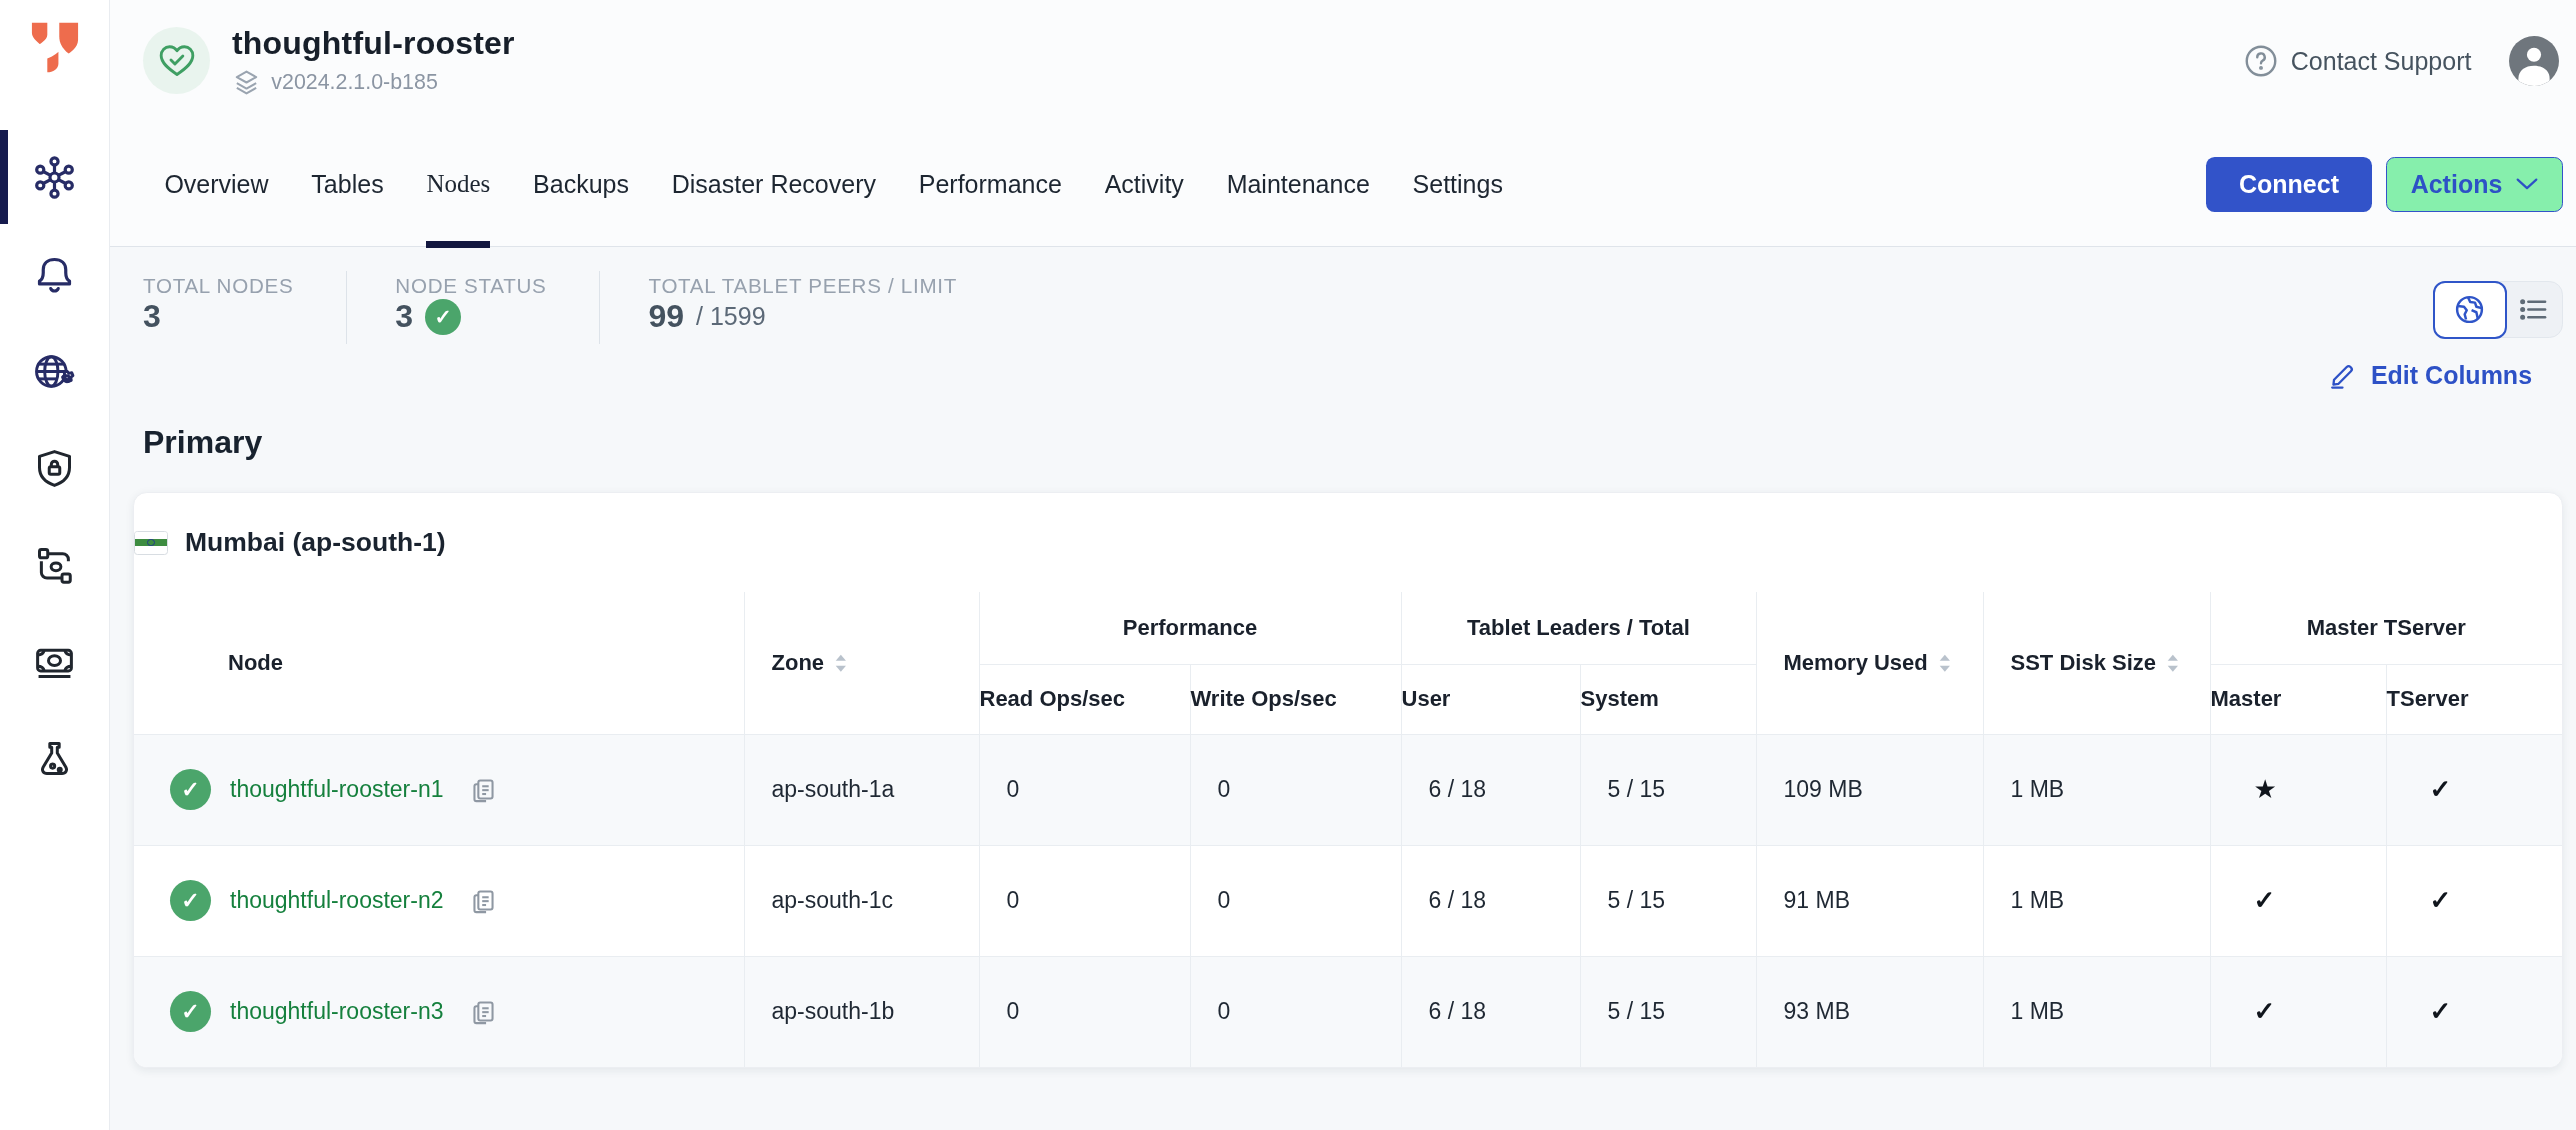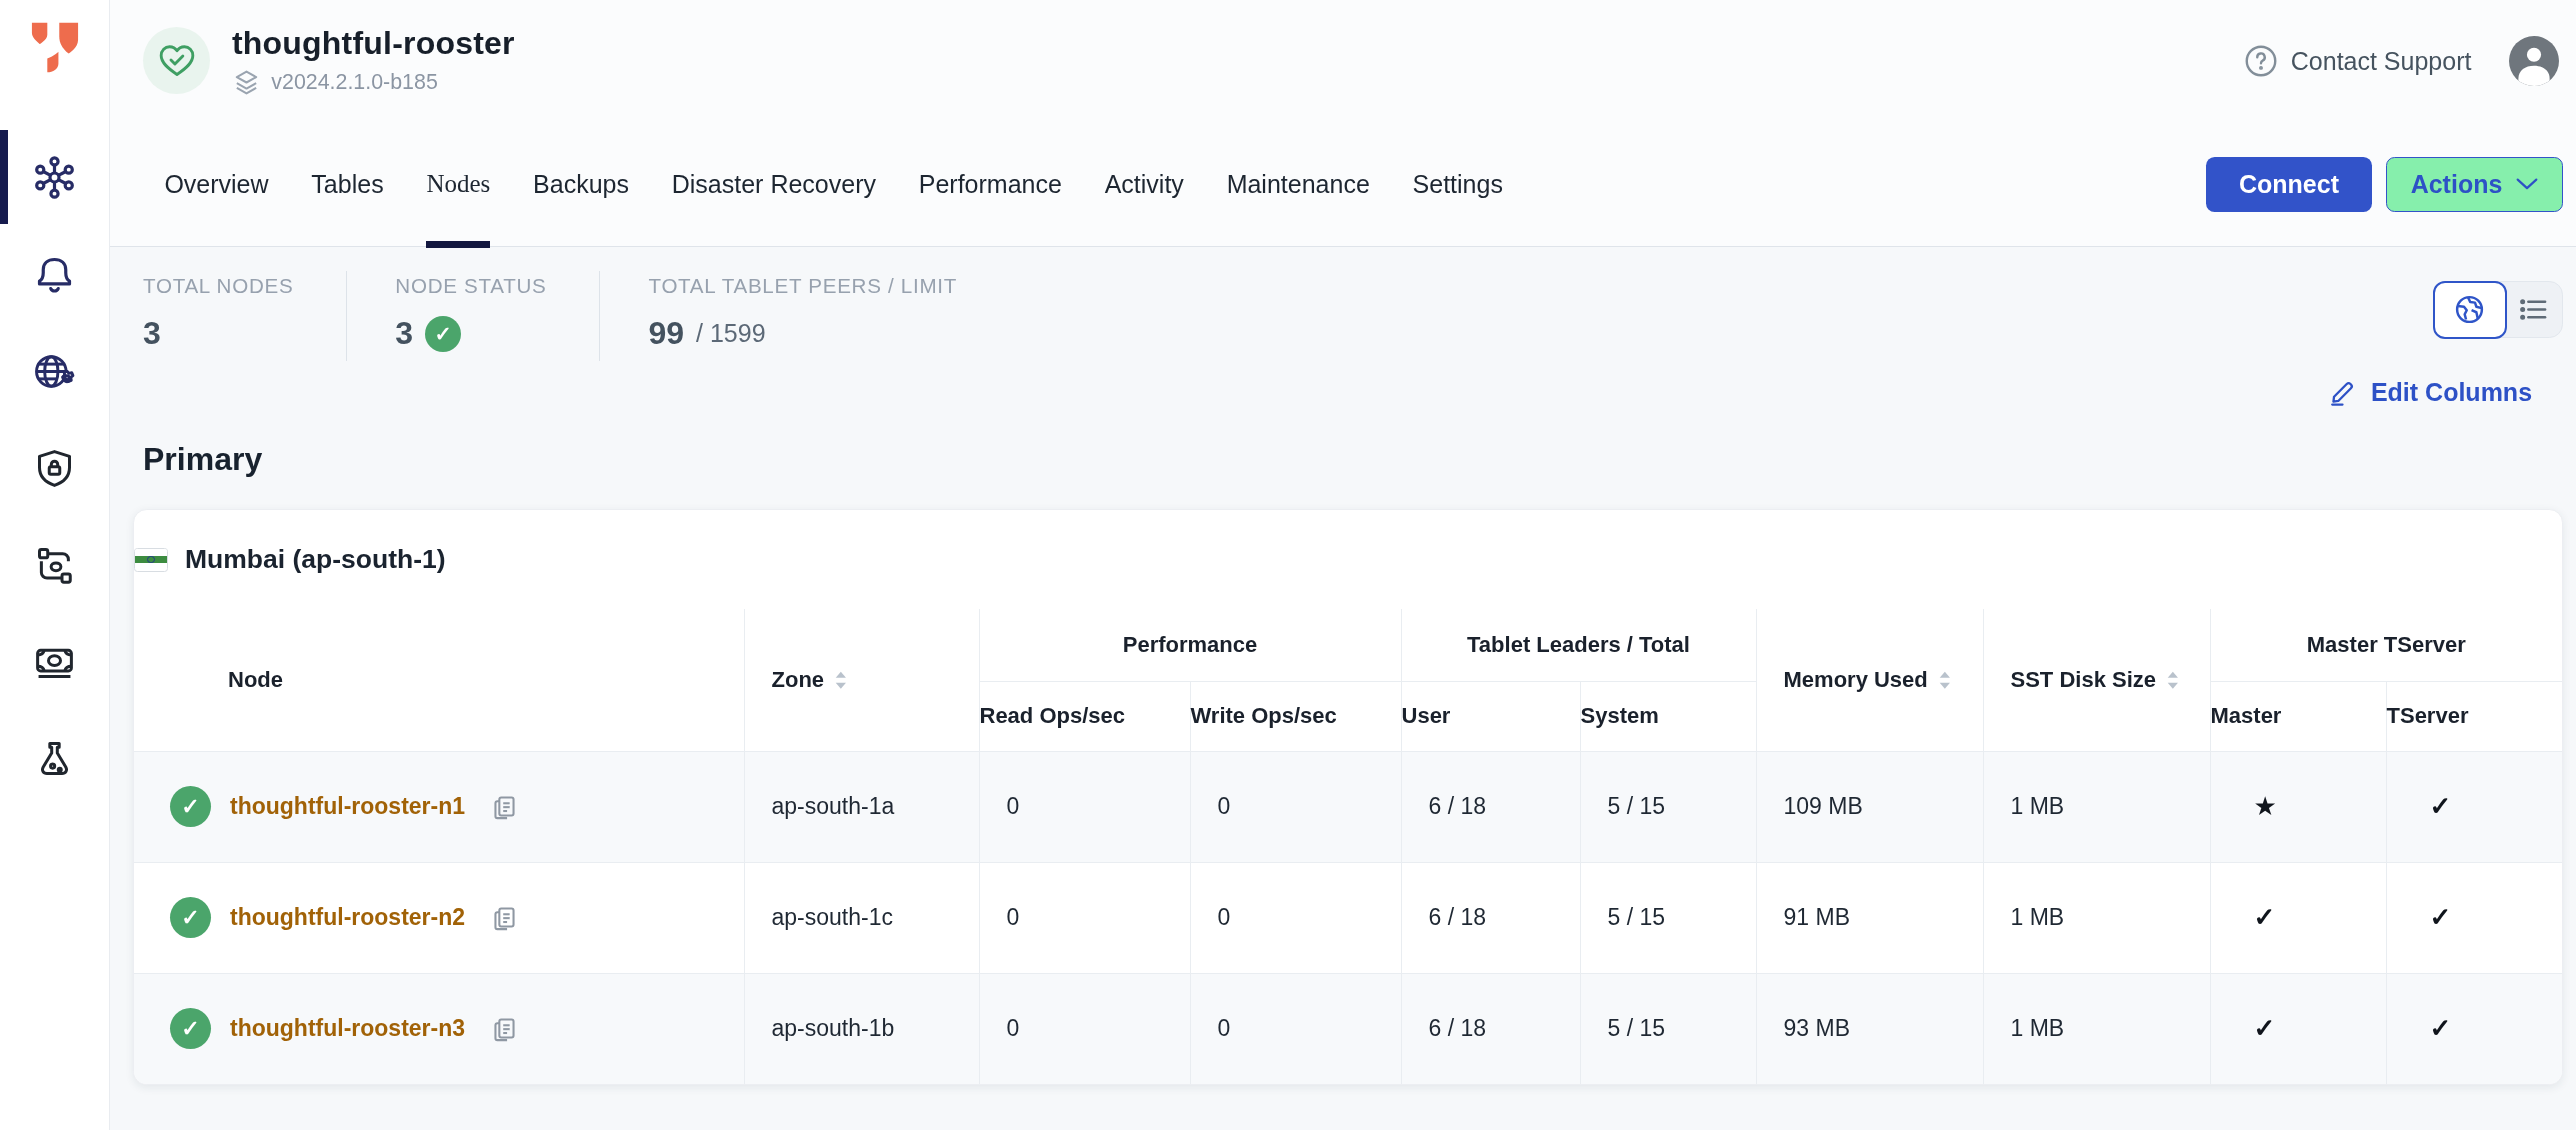--- a/index.html
+++ b/index.html
@@ -79,21 +79,21 @@
   }
 
   
   .stats-row {
     display:flex; align-items:flex-start; justify-content:space-between;
     padding:24px 17px 8.6px 33px;
   }
   .stats { display:flex; }
   .stat { padding:3.4px 53px 8.6px 0; margin-right:48px; border-right:1.7px solid #dde3e9; }
   .stat:last-child { border-right:none; }
-  .stat-label { font-size:20.6px; color:#97a1ae; letter-spacing:0.7px; margin-bottom:17px; white-space:nowrap; }
+  .stat-label { font-size:20.6px; color:#97a1ae; letter-spacing:0.7px; white-space:nowrap; }
   .stat-value-row { display:flex; align-items:center; gap:12px; }
   .stat-value { font-size:32px; font-weight:700; color:#44525f; }
   .stat-limit { font-size:25px; font-weight:400; color:#5c6977; }
   .status-check {
     width:36px; height:36px; border-radius:50%; background:#4ba56b;
     display:flex; align-items:center; justify-content:center;
     color:#fff; font-size:20.6px; font-weight:700;
   }
   .view-toggle {
     display:flex; margin-top:10.3px; background:#eef1f5;
@@ -140,21 +140,21 @@
   td { height:111px; font-size:23px; color:#1f2833; padding-left:27px; background:#ffffff; }
   tr.alt td { background:#f7f9fb; }
   td.node-cell { padding-left:36px; border-left:none; }
   td.icon-cell { font-size:26px; padding-left:43px; color:#10151c; }
   .glyph-check { font-weight:700; }
   .node-inner { display:flex; align-items:center; gap:19px; }
   .node-status {
     width:41px; height:41px; border-radius:50%; background:#4ba56b; flex:0 0 auto;
     display:flex; align-items:center; justify-content:center; color:#fff; font-size:22px; font-weight:700;
   }
-  .node-name { font-weight:700; color:#a16207; }
+  .node-name { font-weight:400; color:#15803d; }
   .copy-btn { cursor:pointer; margin-left:5.1px; }
   table tr:last-child td { border-bottom:none; }
   th:last-child, td:last-child { border-right:none; }
   tr.group-row th:first-child { border-top:none; }
   tr.group-row th { border-top:none; }
 </style>
 </head>
 <body>
 
 <nav class="sidebar">

